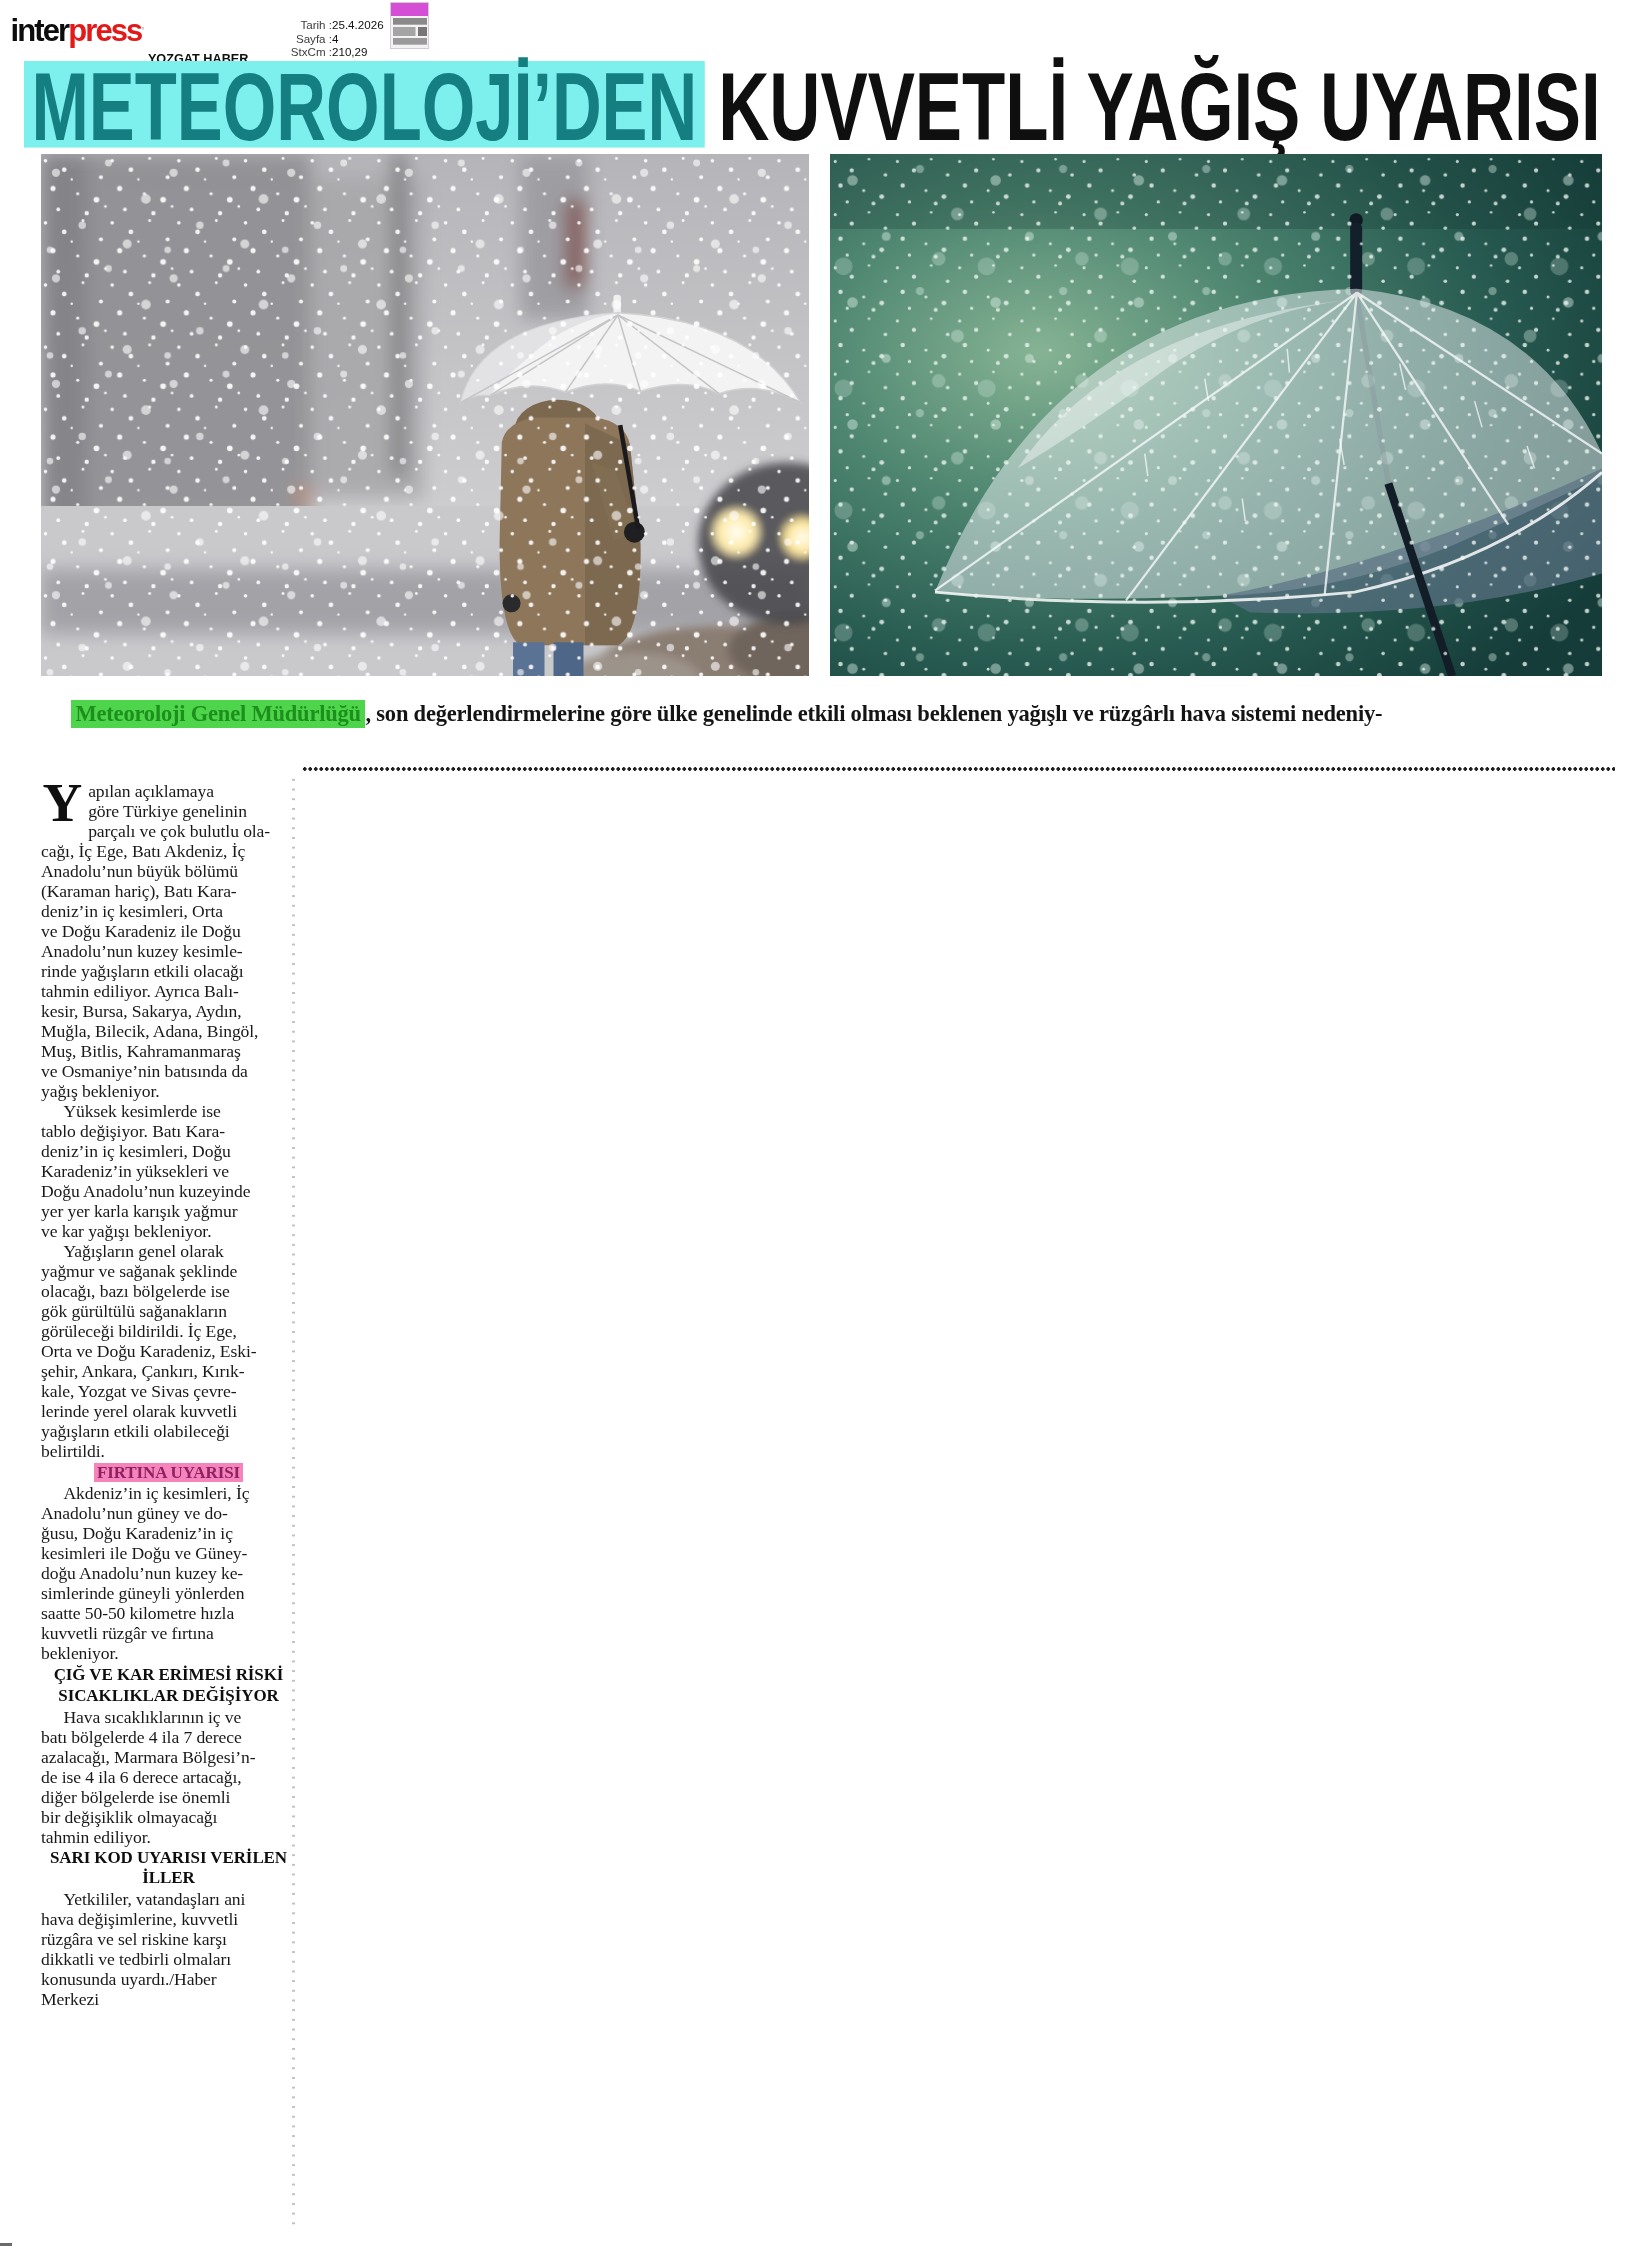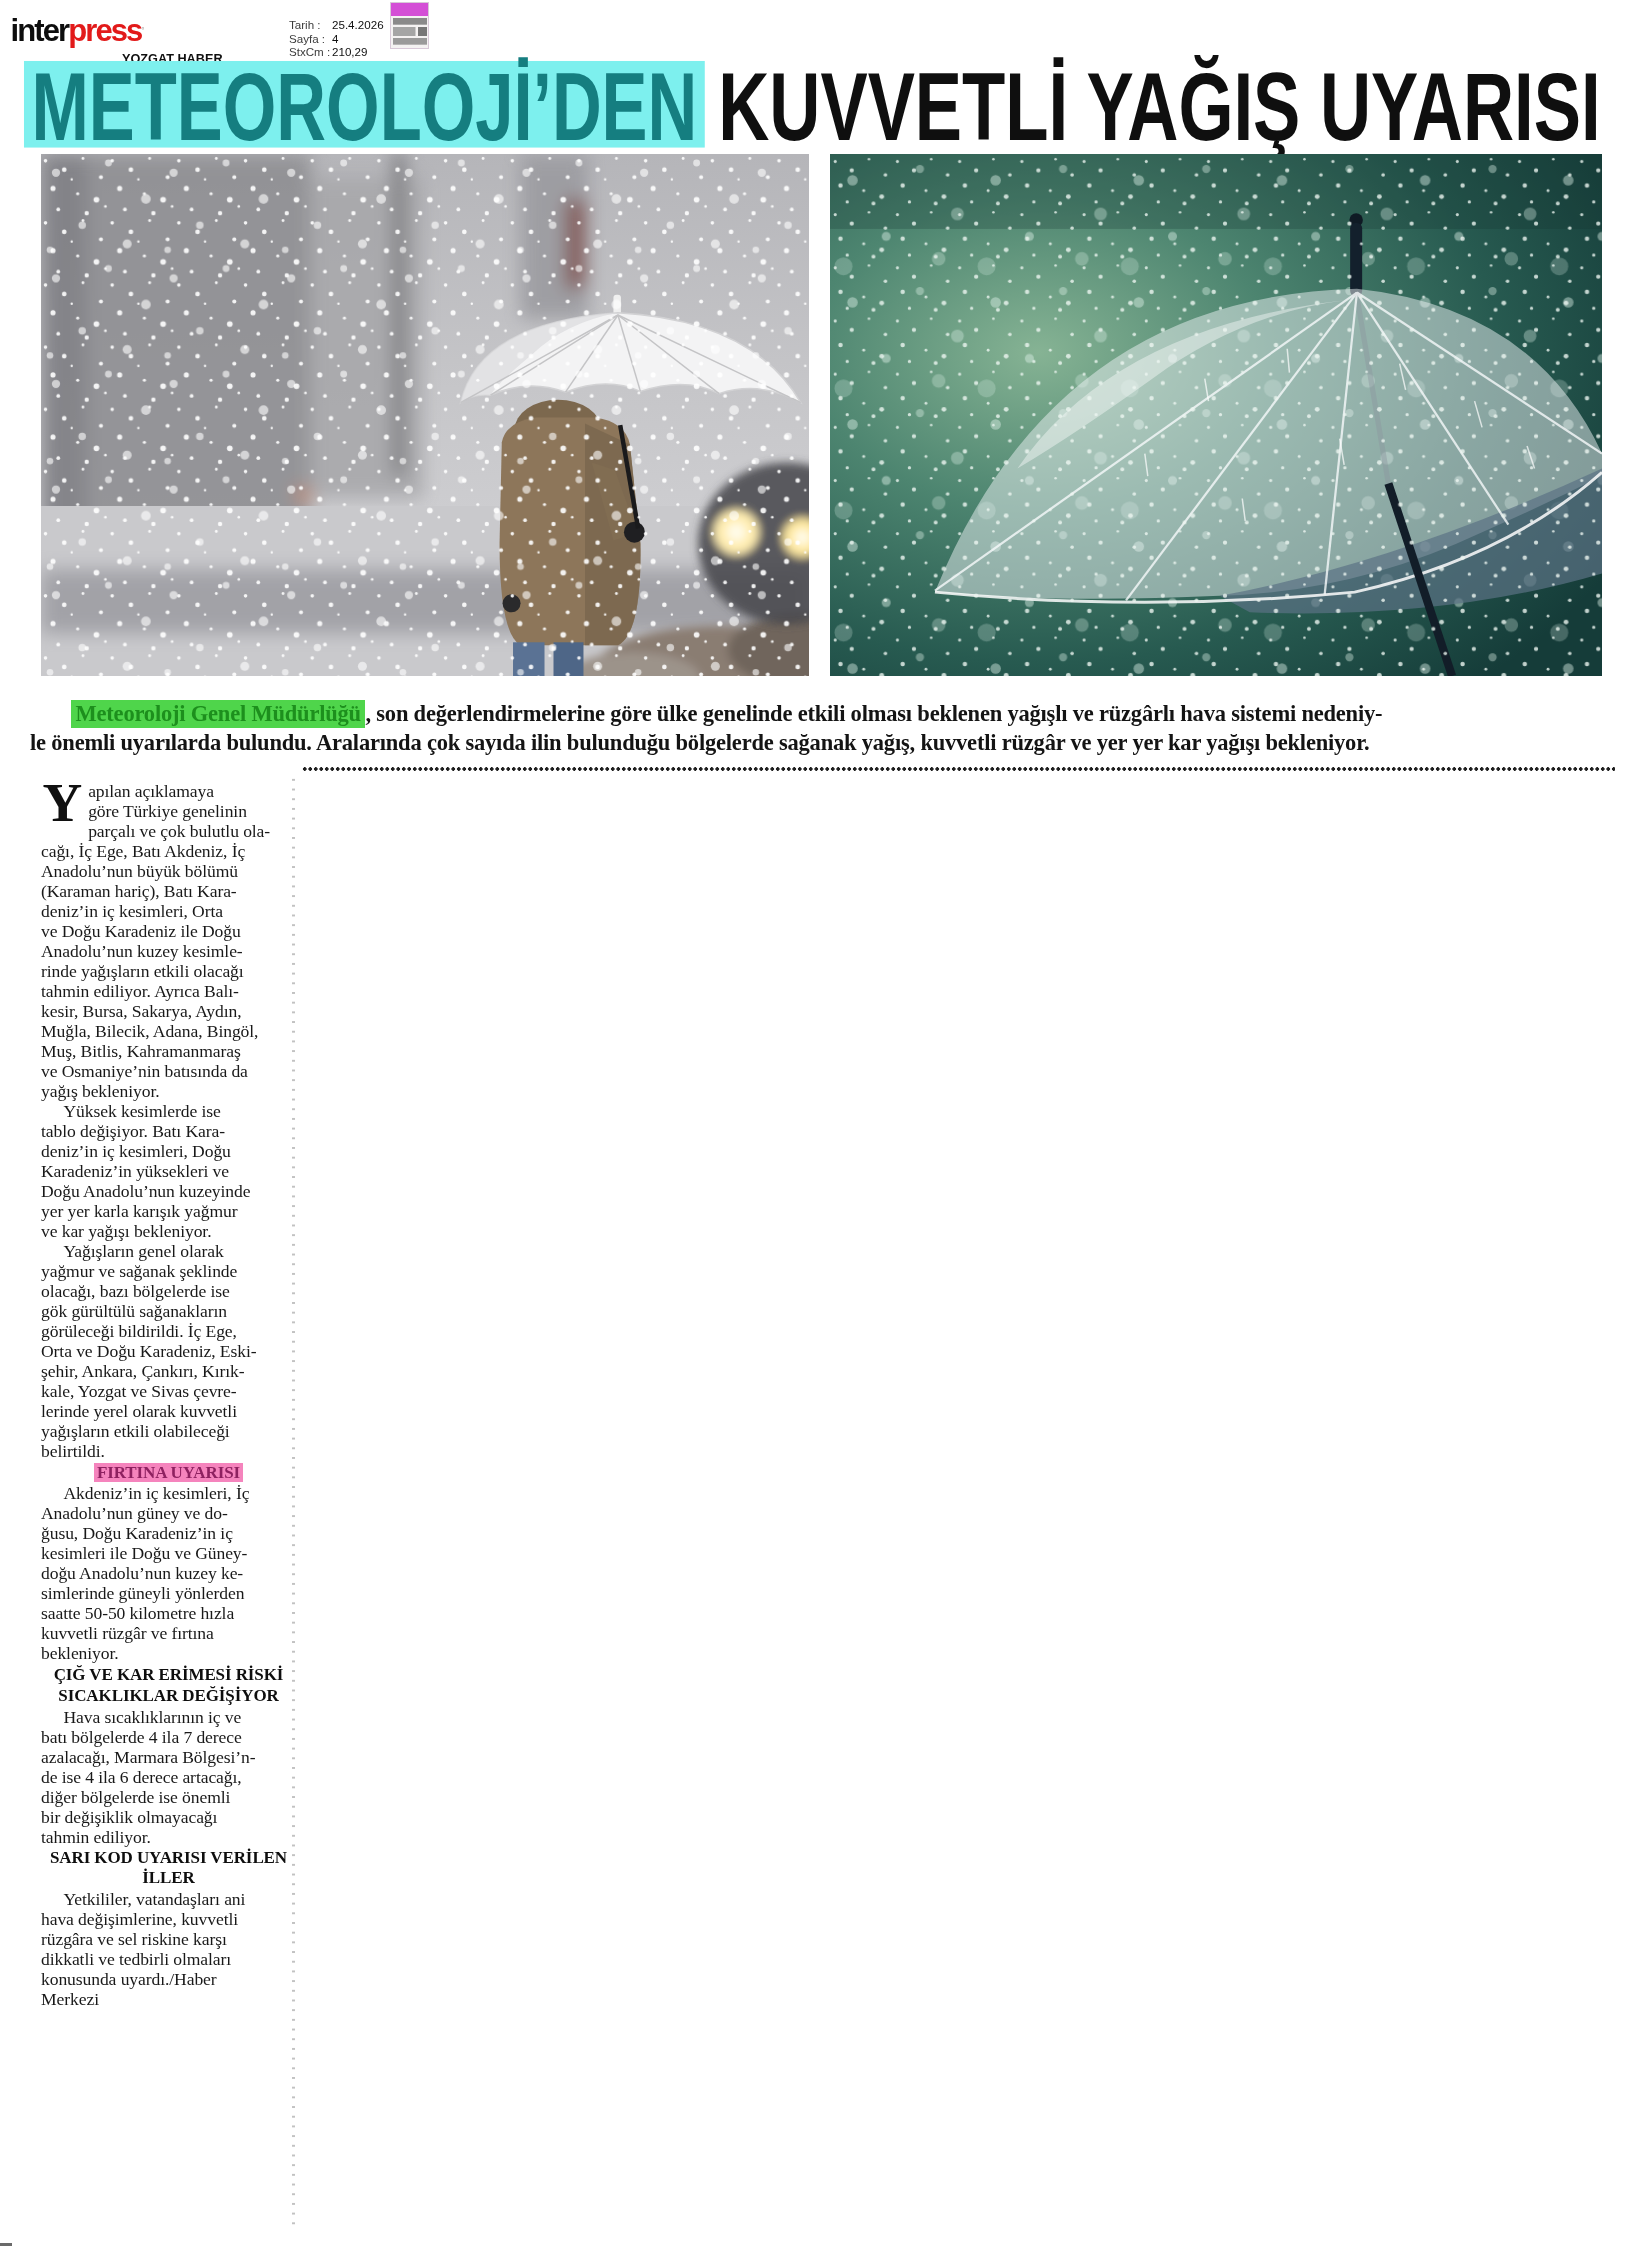--- a/index.html
+++ b/index.html
@@ -1,20 +1,20 @@
 <!DOCTYPE html>
 <html style="font-size:12px"><head>
 <meta charset="utf-8">
 <style>
   html,body{margin:0;padding:0;background:#ffffff;}
   .page{position:relative;width:1629px;height:2261px;background:#ffffff;overflow:hidden;
         font-family:"Liberation Sans",sans-serif;}
 
   
-  .hdr{position:absolute;left:0;top:0;width:1629px;height:63px;}
+  .hdr{position:absolute;left:0;top:0;width:1629px;height:63px;text-align:right;}
   .logo{position:absolute;left:10.5px;top:13.5px;font-weight:bold;font-size:31px;letter-spacing:-1.9px;line-height:34px;}
   .logo .p1{color:#0d0d0d;}
   .logo .p2{color:#e21a1a;}
   .logo .mark{color:#b9b9b9;font-size:10.5px;vertical-align:top;letter-spacing:0;}
   .pub{position:absolute;left:122px;top:16.5px;line-height:12.4px;color:#3f3f3f;font-size:11px;letter-spacing:-0.1px;}
   .pub .name{font-weight:bold;color:#0f0f0f;font-size:12.7px;letter-spacing:0;margin-top:36px;}
   .meta{position:absolute;left:289px;top:18px;font-size:11.6px;color:#333;line-height:13.5px;}
   .meta .row{display:flex;}
   .meta .lbl{width:43px;color:#3c3c3c;}
   .meta .val{color:#101010;}
@@ -262,21 +262,20 @@
             <line x1="550" y1="460" x2="554" y2="490"></line>
         </g>
         <line x1="745" y1="440" x2="830" y2="697" stroke="#121d28" stroke-width="11"></line>
       </g>
       <rect width="1030" height="697" fill="url(#rainA)"></rect>
     </svg>
   </div>
 
   <div class="lead">
     <div class="l1"><span class="hl-green">Meteoroloji Genel Müdürlüğü</span><span>, son değerlendirmelerine göre ülke genelinde etkili olması beklenen yağışlı ve rüzgârlı hava sistemi nedeniy-</span></div>
-    <div class="l2">le önemli uyarılarda bulundu. Aralarında çok sayıda ilin bulunduğu bölgelerde sağanak yağış, kuvvetli rüzgâr ve yer yer kar yağışı bekleniyor.</div>
   </div>
 
   <div class="dot-h"></div>
   <div class="dot-v"></div>
 
   <div class="col">
     <div class="para"><span class="dropcap">Y</span><span>apılan açıklamaya
 göre Türkiye genelinin
 parçalı ve çok bulutlu ola-
 cağı, İç Ege, Batı Akdeniz, İç

